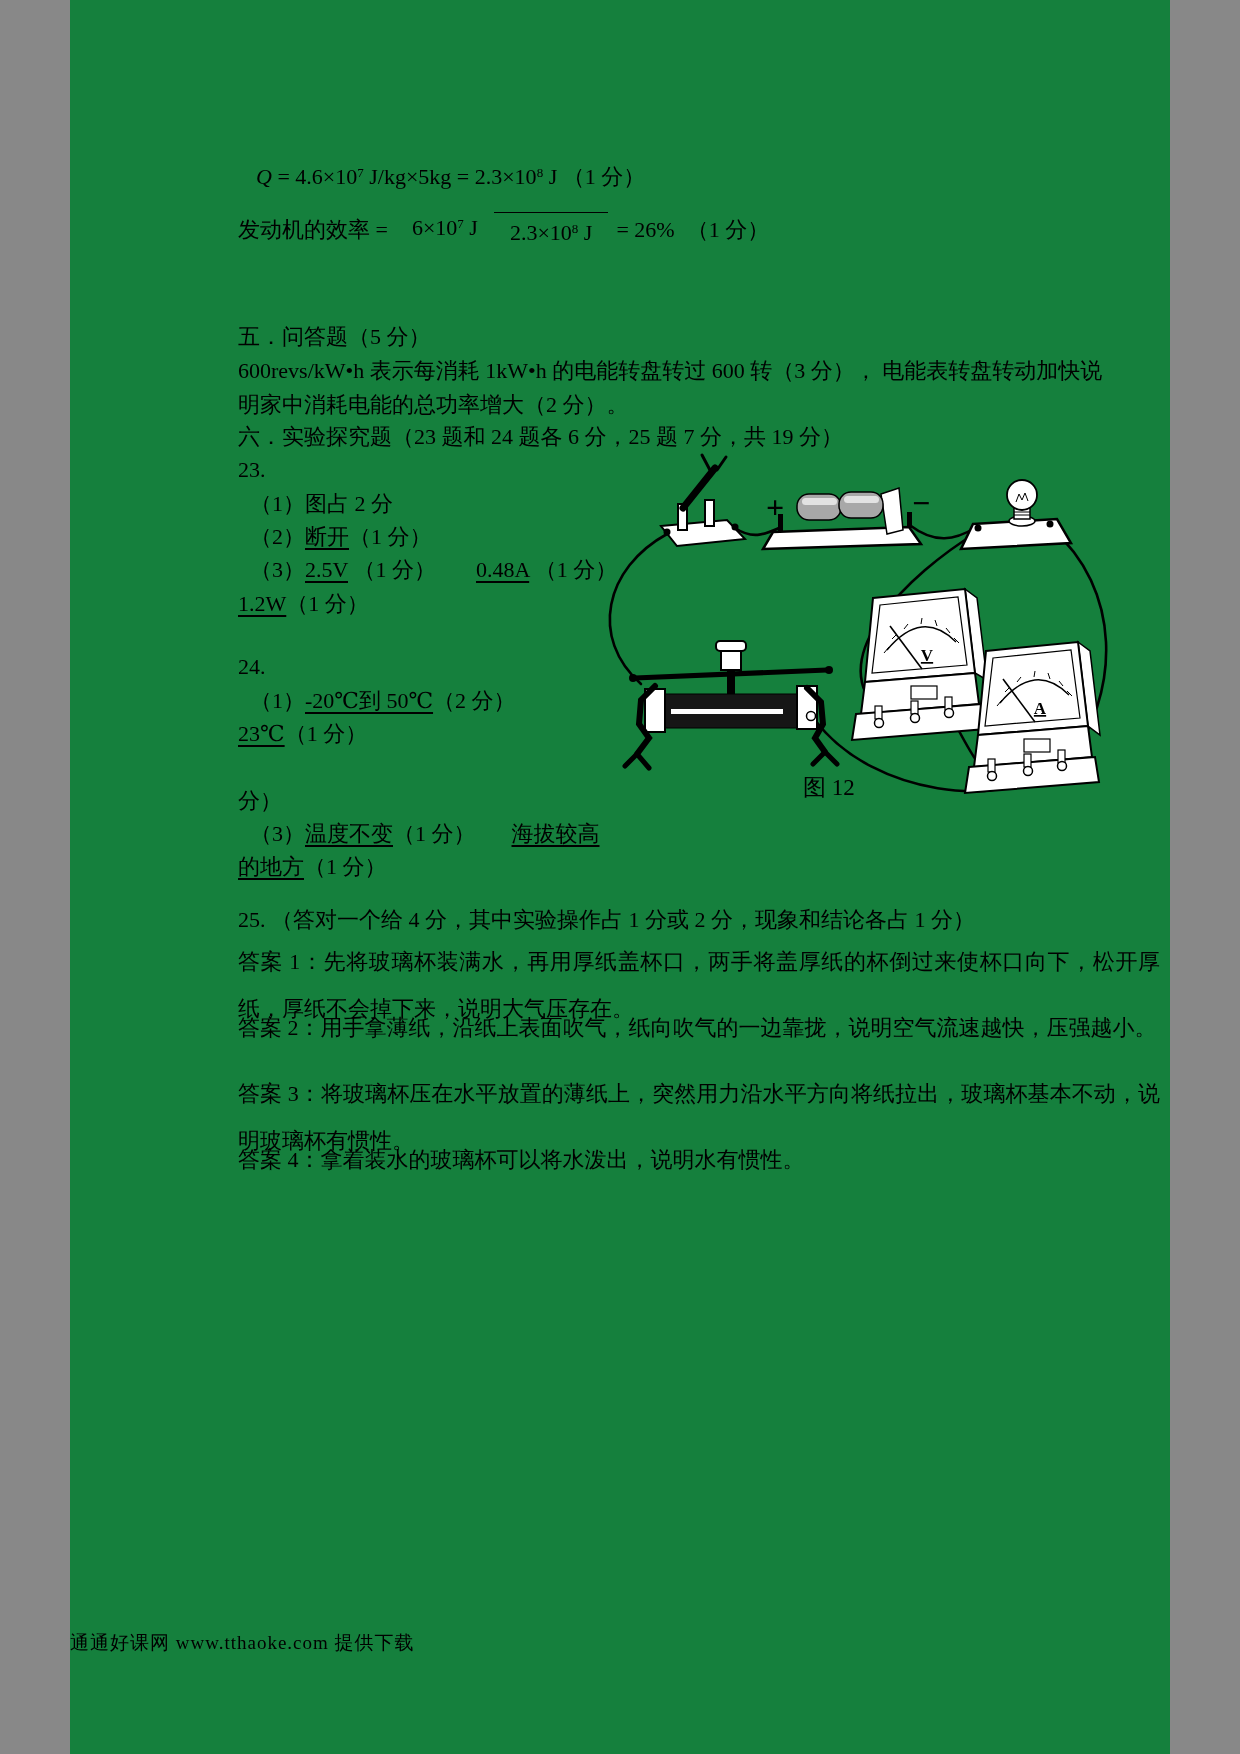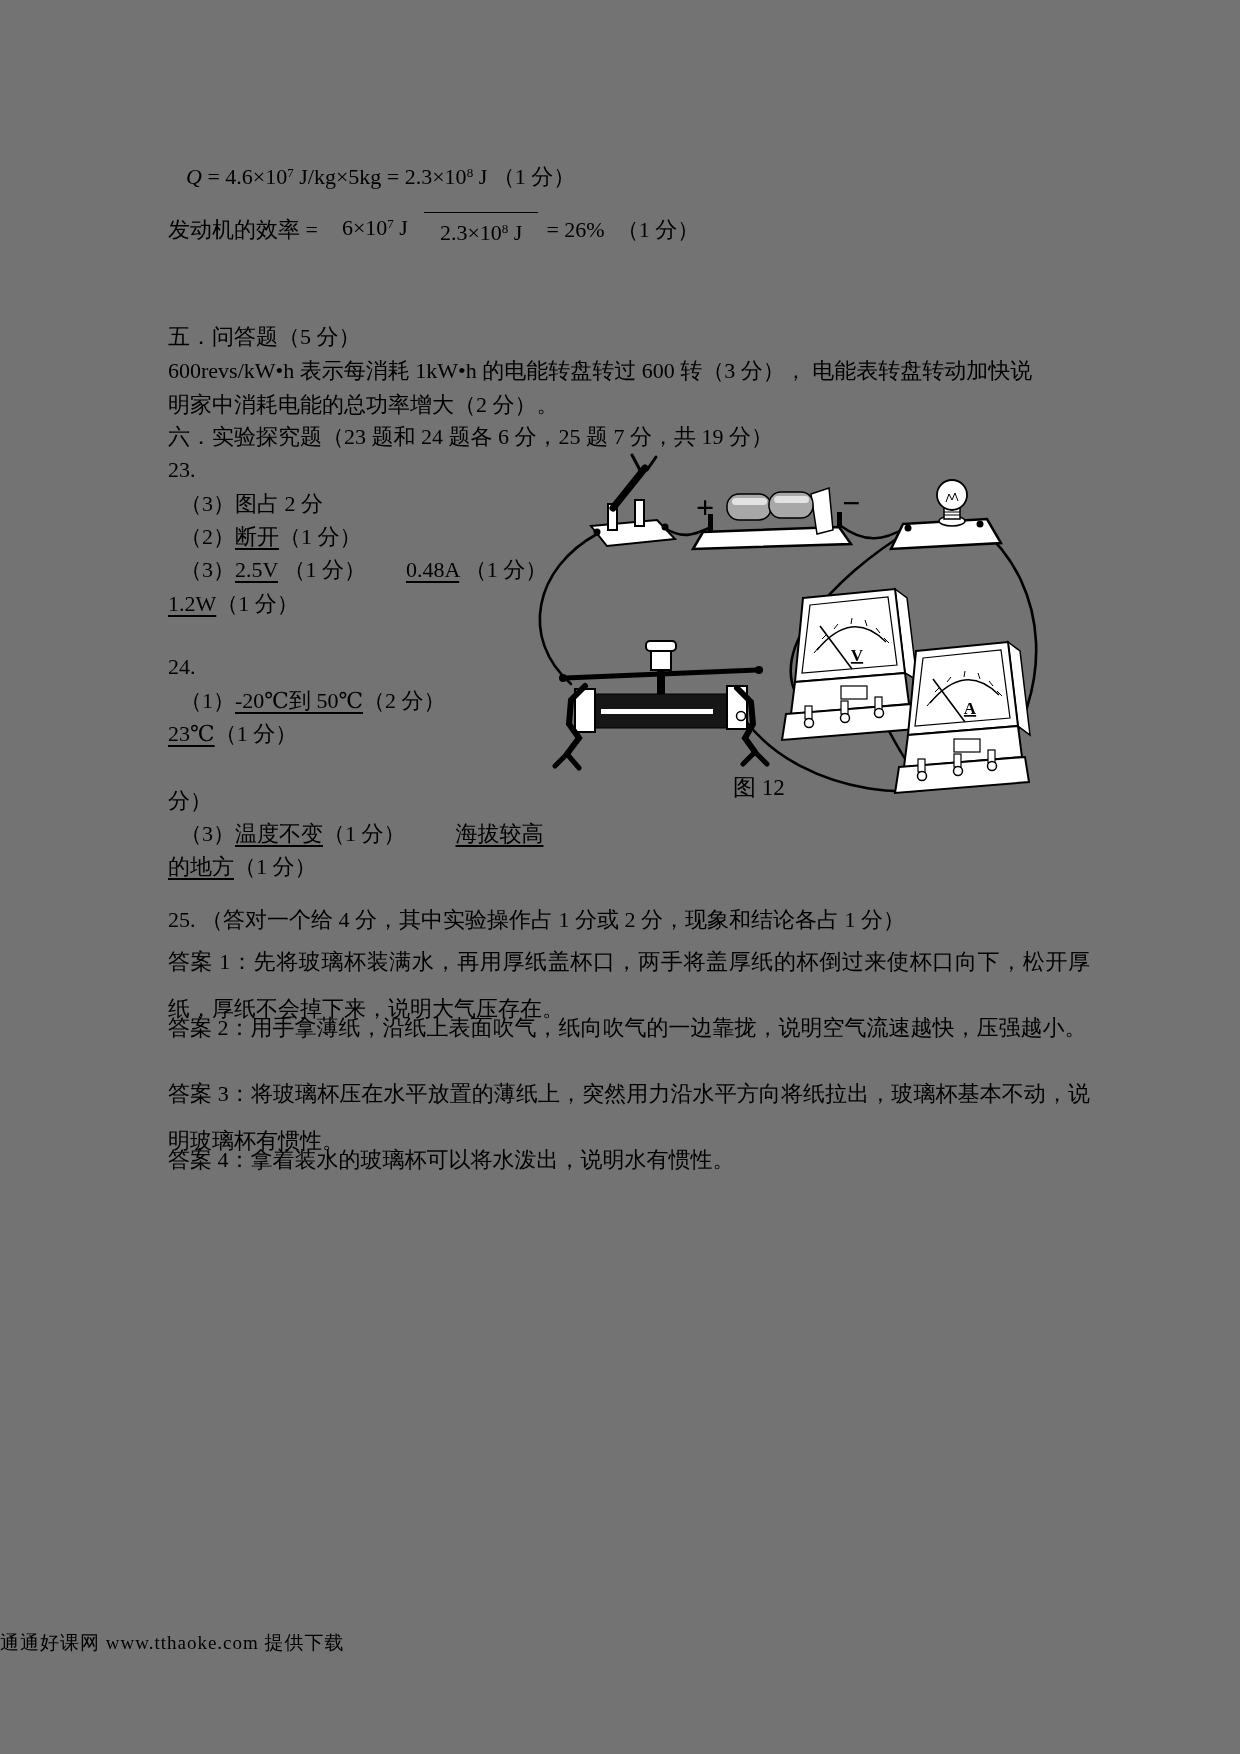--- a/index.html
+++ b/index.html
@@ -1,32 +1,32 @@
 <!DOCTYPE html>
 <html><head>
 <meta charset="utf-8">
 <style>
   html,body { margin:0; padding:0; background:#888; }
   .page {
-    position:relative; width:1240px; height:1754px; margin:0 auto;
-    background:#737373; color:#000;
+    position:relative; width:1100px; height:1754px; margin:0 auto;
+    background:#15803d; color:#000;
     font-family:"Liberation Serif","DejaVu Serif",serif;
     font-size:22px; overflow:hidden;
   }
   .l { position:absolute; white-space:nowrap; line-height:30px; }
   .wrap { position:absolute; white-space:normal; line-height:47px; width:922px; text-align:justify; }
   .ans { text-decoration:underline; text-underline-offset:4px; text-decoration-thickness:1.5px; }
   sup { font-size:13px; line-height:0; vertical-align:7px; }
   .it { font-style:italic; }
   .effrow { display:flex; align-items:center; }
   .frac { display:inline-flex; flex-direction:row; align-items:center; margin:0 8px; }
   .frac .num { padding:0 16px 5px; }
   .frac .den { border-top:1.6px solid #000; padding:5px 16px 0; }
   .gap40 { margin-left:40px; }
-  .gap50 { margin-left:50px; }
+  .gap50 { margin-left:36px; }
   .figure { position:absolute; left:505px; top:448px; width:620px; height:360px; }
   .caption { position:absolute; left:733px; top:772px; font-size:23px;text-align:right; }
   .footer { position:absolute; left:0; top:1630px; width:100%; text-align:left; font-size:19px; letter-spacing:1px; }
   svg .wire { fill:none; stroke:#000; stroke-width:2.6; stroke-linecap:round; }
   svg .part { fill:#fff; stroke:#000; }
   svg text { font-family:"Liberation Serif","DejaVu Serif",serif; }
 </style>
 </head>
 <body>
 
@@ -44,21 +44,21 @@
     <span style="margin-left:12px">（1 分）</span>
   </div>
 
   <div class="l" style="top:322px;left:168px">五．问答题（5 分）</div>
   <div class="l" style="top:356px;left:168px">600revs/kW•h 表示每消耗 1kW•h 的电能转盘转过 600 转（3 分）， 电能表转盘转动加快说</div>
   <div class="l" style="top:390px;left:168px">明家中消耗电能的总功率增大（2 分）。</div>
 
   <div class="l" style="top:422px;left:168px">六．实验探究题（23 题和 24 题各 6 分，25 题 7 分，共 19 分）</div>
 
   <div class="l" style="top:455px;left:168px">23.</div>
-  <div class="l" style="top:489px;left:180px">（3）图占 2 分</div>
+  <div class="l" style="top:489px;left:180px">（1）图占 2 分</div>
   <div class="l" style="top:522px;left:180px"><span>（2）</span><span class="ans">断开</span><span>（1 分）</span></div>
   <div class="l" style="top:555px;left:180px"><span>（3）</span><span class="ans">2.5V</span><span> （1 分）</span><span class="ans gap40">0.48A</span><span> （1 分）</span></div>
   <div class="l" style="top:589px;left:168px"><span class="ans">1.2W</span><span>（1 分）</span></div>
 
   <div class="l" style="top:652px;left:168px">24.</div>
   <div class="l" style="top:686px;left:180px"><span>（1）</span><span class="ans">-20℃到 50℃</span><span>（2 分）</span></div>
   <div class="l" style="top:719px;left:168px"><span class="ans">23℃</span><span>（1 分）</span></div>
   <div class="l" style="top:786px;left:168px">分）</div>
   <div class="l" style="top:819px;left:180px"><span>（3）</span><span class="ans">温度不变</span><span>（1 分）</span><span class="ans gap50">海拔较高</span></div>
   <div class="l" style="top:852px;left:168px"><span class="ans">的地方</span><span>（1 分）</span></div>

